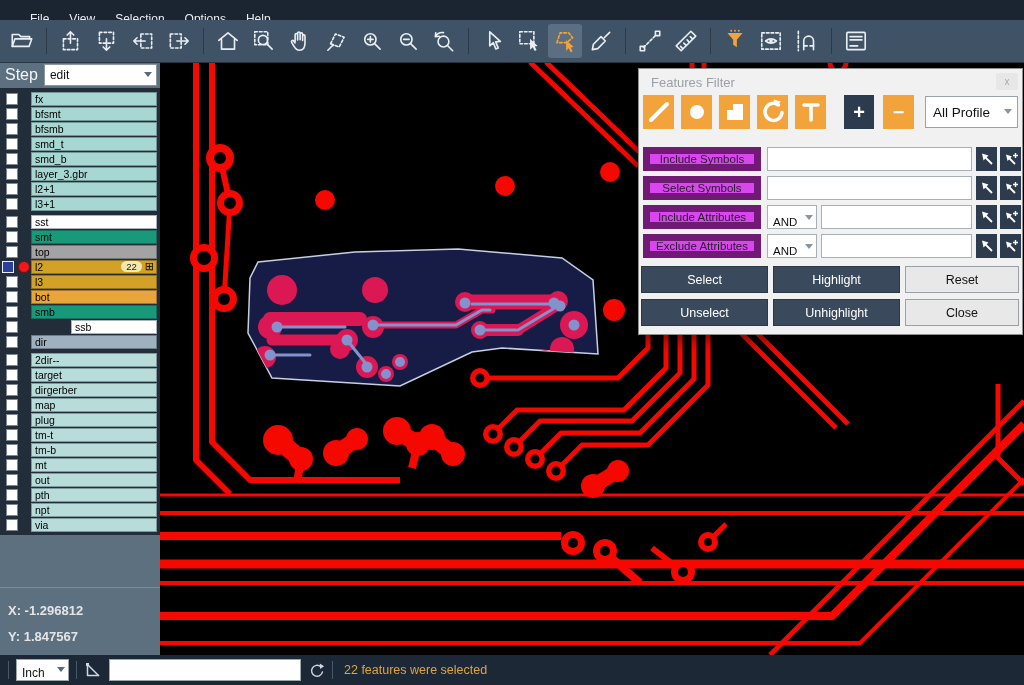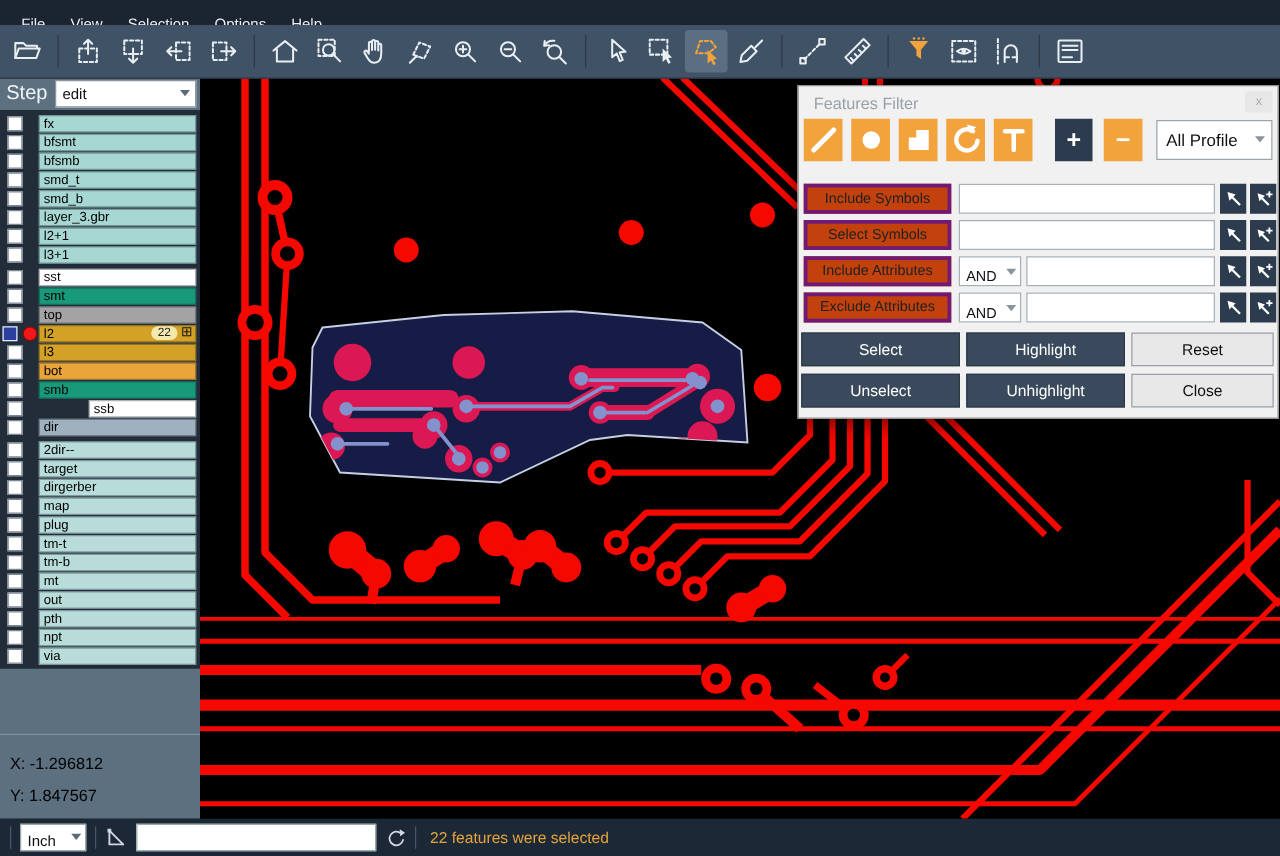--- a/index.html
+++ b/index.html
@@ -1,21 +1,21 @@
 <!DOCTYPE html>
 <html><head>
 <meta charset="utf-8">
 <style>
   html,body{margin:0;padding:0;background:#333;}
   #app{position:relative;width:1024px;height:685px;overflow:hidden;
        font-family:"Liberation Sans",sans-serif;background:#000;user-select:none;}
 
   
   .menubar{position:absolute;top:0;left:0;right:0;height:38px;background:#1b2531;
-           display:flex;align-items:center;padding-left:7px;z-index:30;}
+           display:flex;align-items:center;padding-left:20px;z-index:30;}
   .menu-item{display:inline-block;color:#e9eef4;font-size:12px;padding:2px 10px 3px;cursor:default;}
   .menu-item::first-letter{text-decoration:underline;}
 
   
   .toolbar{position:absolute;top:20px;left:0;right:0;height:42px;background:#405266;
            display:flex;align-items:center;padding:0 5px;gap:2px;z-index:30;
            border-bottom:1px solid #2a3543;}
   .tbtn{width:34px;height:34px;display:flex;align-items:center;justify-content:center;border-radius:3px;}
   .tbtn.active{background:#5b6e82;}
   .tsep{width:1px;height:26px;background:#2c3948;margin:0 5px;flex:none;}
@@ -39,22 +39,22 @@
   .layer-row{height:15px;display:flex;align-items:center;}
   .cbcol{width:31px;flex:none;display:flex;align-items:center;height:100%;}
   .cb{width:10px;height:10px;background:#fff;border:1px solid #7d8793;margin-left:6px;flex:none;}
   .cb.sel{background:#2a3f9e;border-color:#e8ecff;margin-left:2px;}
   .activedot{width:10px;height:10px;border-radius:50%;background:#f21818;border:1px solid #7d1010;margin-left:4px;flex:none;}
   .chip{flex:1;height:14px;margin-right:3px;display:flex;align-items:center;padding-left:4px;
         font-size:10.5px;color:#000;box-shadow:inset 0 0 0 1px rgba(20,30,40,.35);white-space:nowrap;overflow:hidden;}
   .badge{margin-left:auto;background:#f3e9ac;border-radius:7px;font-size:9.5px;line-height:11px;
          height:11px;padding:0 5px;color:#222;flex:none;}
   .gridicon{font-size:11px;line-height:11px;color:#111;margin:0 3px 0 3px;flex:none;}
-  .coords{position:absolute;left:0;right:0;bottom:6px;padding:10px 8px 0;color:#000000;
-          font-size:13px;line-height:1.95;border-top:1px solid #7d8f9c;}
+  .coords{position:absolute;left:0;right:0;bottom:6px;padding:10px 8px 0;color:#e5e5e5;
+          font-size:13px;line-height:1.95;border-top:1px solid #7d8f9c;font-weight:bold;}
 
   
   .statusbar{position:absolute;left:0;right:0;bottom:0;height:30px;background:#1d2836;z-index:30;
              display:flex;align-items:center;color:#c9d4df;font-size:12px;padding:0 8px;gap:7px;}
   .ssep{width:1px;height:18px;background:#46586a;flex:none;}
   .unit-select{width:46px;height:20px;background:#fff;color:#111;display:flex;align-items:flex-end;
                padding-left:5px;position:relative;border:1px solid #9aa;flex:none;}
   .unit-select .chev{position:absolute;right:3px;top:7px;width:0;height:0;border-left:4px solid transparent;
                border-right:4px solid transparent;border-top:5px solid #5a6a78;}
   .cmd-input{width:182px;height:20px;background:#fff;border:1px solid #9aa;font-size:12px;padding:0 4px;
@@ -74,21 +74,21 @@
         justify-content:center;flex:none;}
   .plusbtn{width:30px;height:34px;background:#2c3b4e;color:#fff;font-size:20px;font-weight:bold;
            display:flex;align-items:center;justify-content:center;margin-left:11px;flex:none;}
   .minusbtn{width:31px;height:34px;background:#f2a33c;color:#fff;font-size:20px;font-weight:bold;
            display:flex;align-items:center;justify-content:center;margin-left:9px;flex:none;}
   .profile-select{margin-left:11px;flex:1;height:30px;background:#fff;border:1px solid #9aa3ab;
            display:flex;align-items:center;font-size:13.5px;color:#111;padding-left:7px;position:relative;}
   .profile-select .chev{position:absolute;right:5px;top:12px;width:0;height:0;border-left:4px solid transparent;
            border-right:4px solid transparent;border-top:5px solid #8a949c;}
   .frow{position:absolute;left:4px;height:24px;}
-  .frow .lbl{position:absolute;left:0;top:0;width:118px;height:24px;background:#c2410c;border:3px solid #701a75;
+  .frow .lbl{position:absolute;left:0;top:0;width:118px;height:24px;background:#d946ef;border:7px solid #701a75;
              color:#222;font-size:11.5px;display:flex;align-items:center;justify-content:center;box-sizing:border-box;}
   .frow .inp{position:absolute;top:0;height:24px;background:#fff;border:1px solid #a8b0b6;box-sizing:border-box;
              font-size:12px;padding:0 4px;font-family:"Liberation Sans",sans-serif;}
   .frow .op{position:absolute;left:124px;top:0;width:50px;height:24px;background:#fff;border:1px solid #a8b0b6;
             box-sizing:border-box;display:flex;align-items:flex-end;font-size:11.5px;color:#111;padding-left:5px;position:absolute;}
   .frow .op .chev{position:absolute;right:3px;top:9px;width:0;height:0;border-left:4px solid transparent;
             border-right:4px solid transparent;border-top:5px solid #8a949c;}
   .arrbtn{position:absolute;top:0;width:21px;height:24px;background:#2c3b4e;display:flex;align-items:center;
           justify-content:center;}
   .abtn{position:absolute;height:27px;color:#fff;background:#3a4a5c;display:flex;align-items:center;

